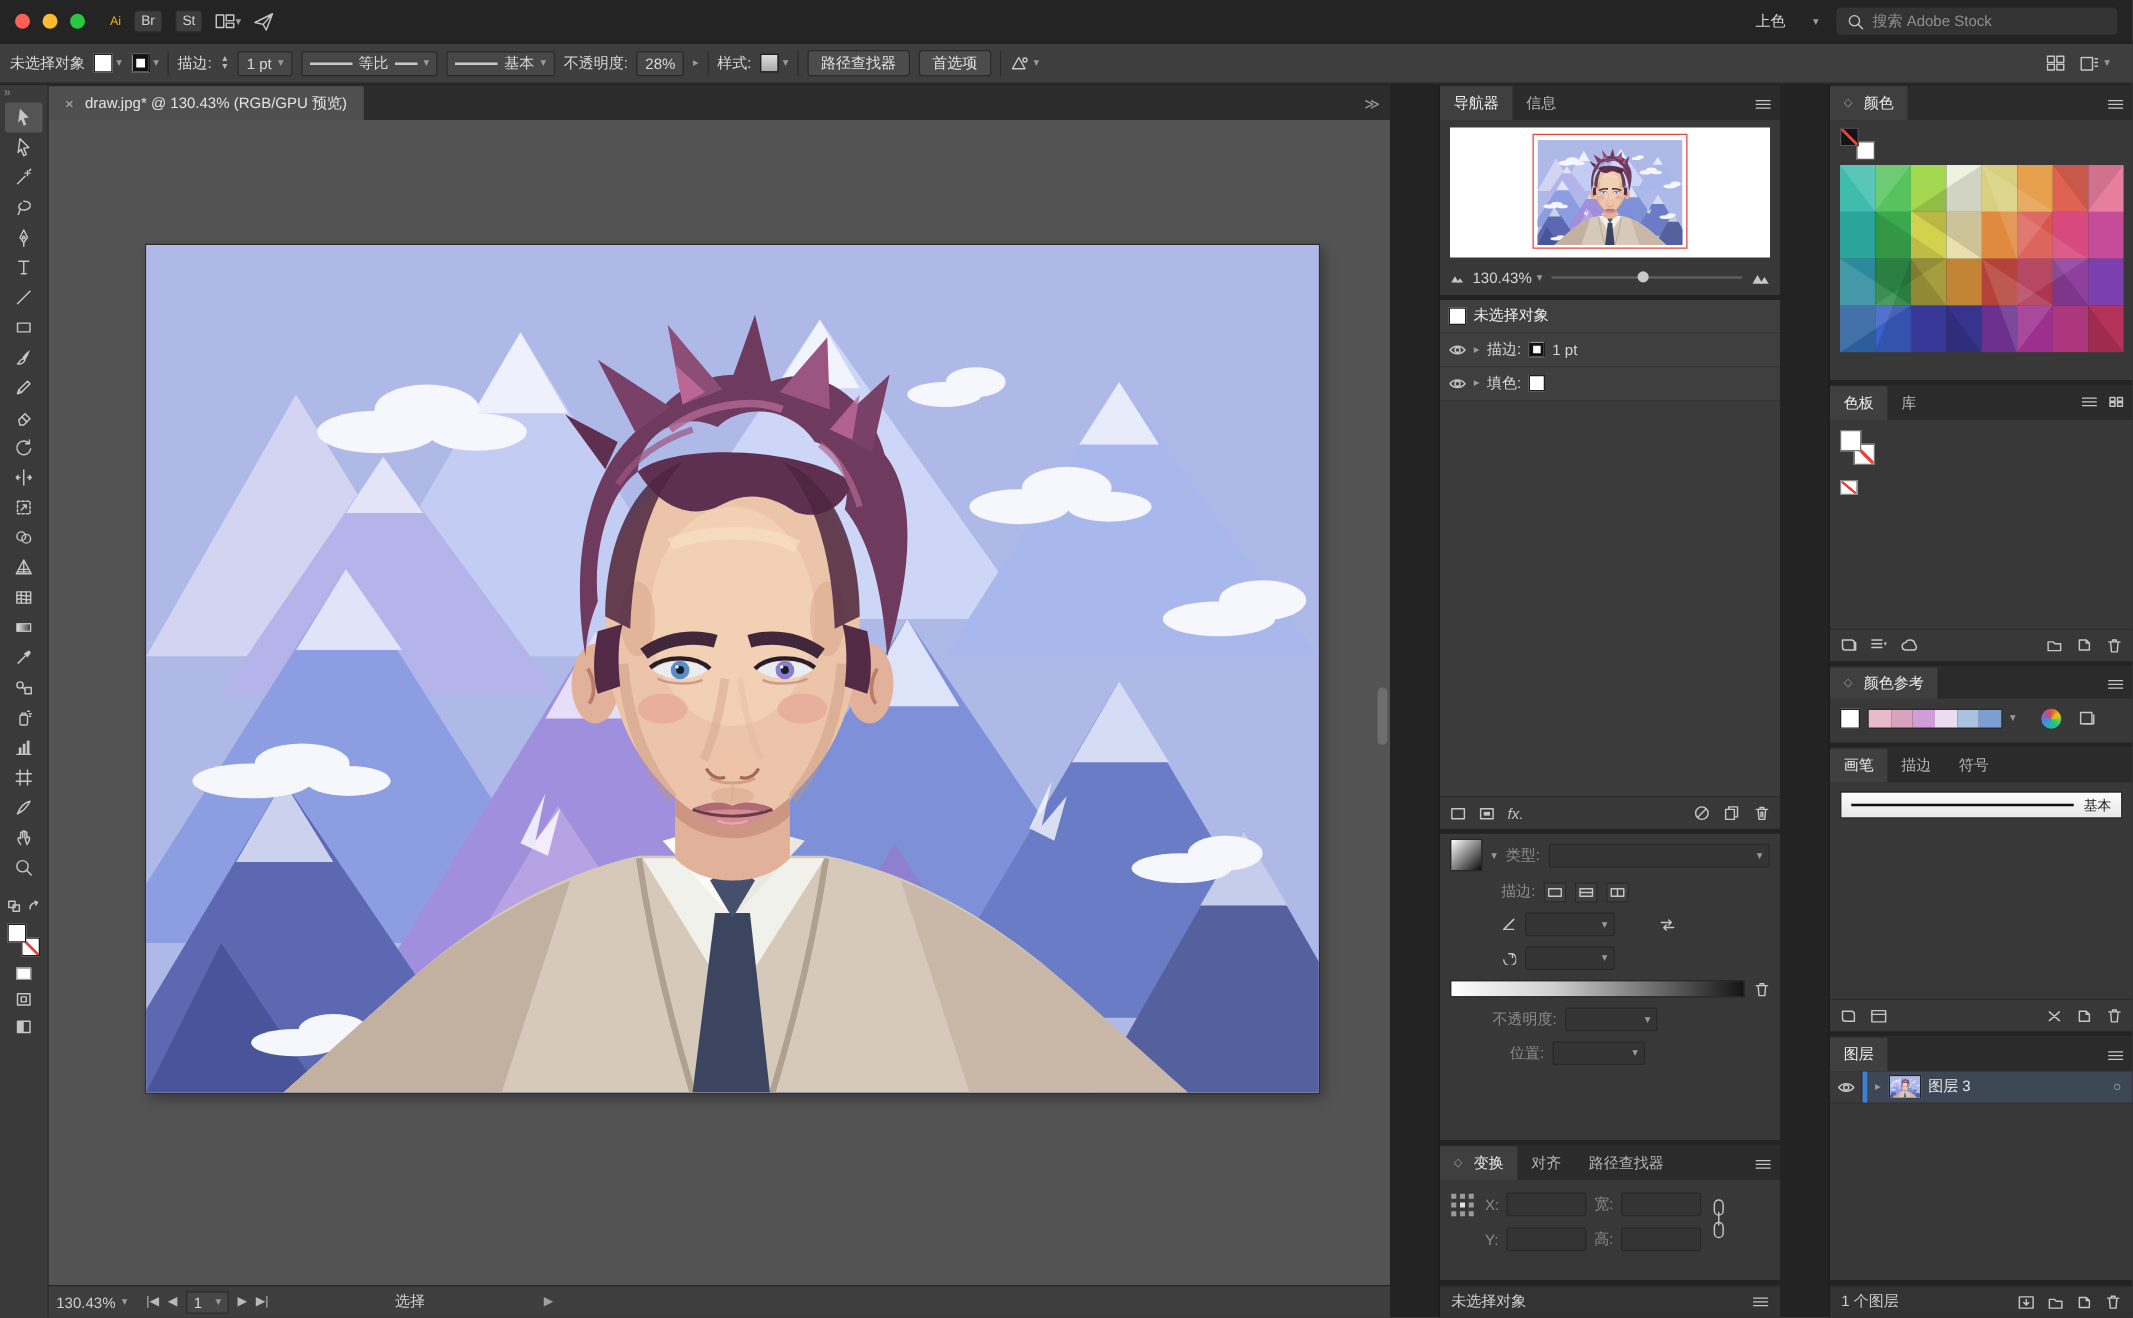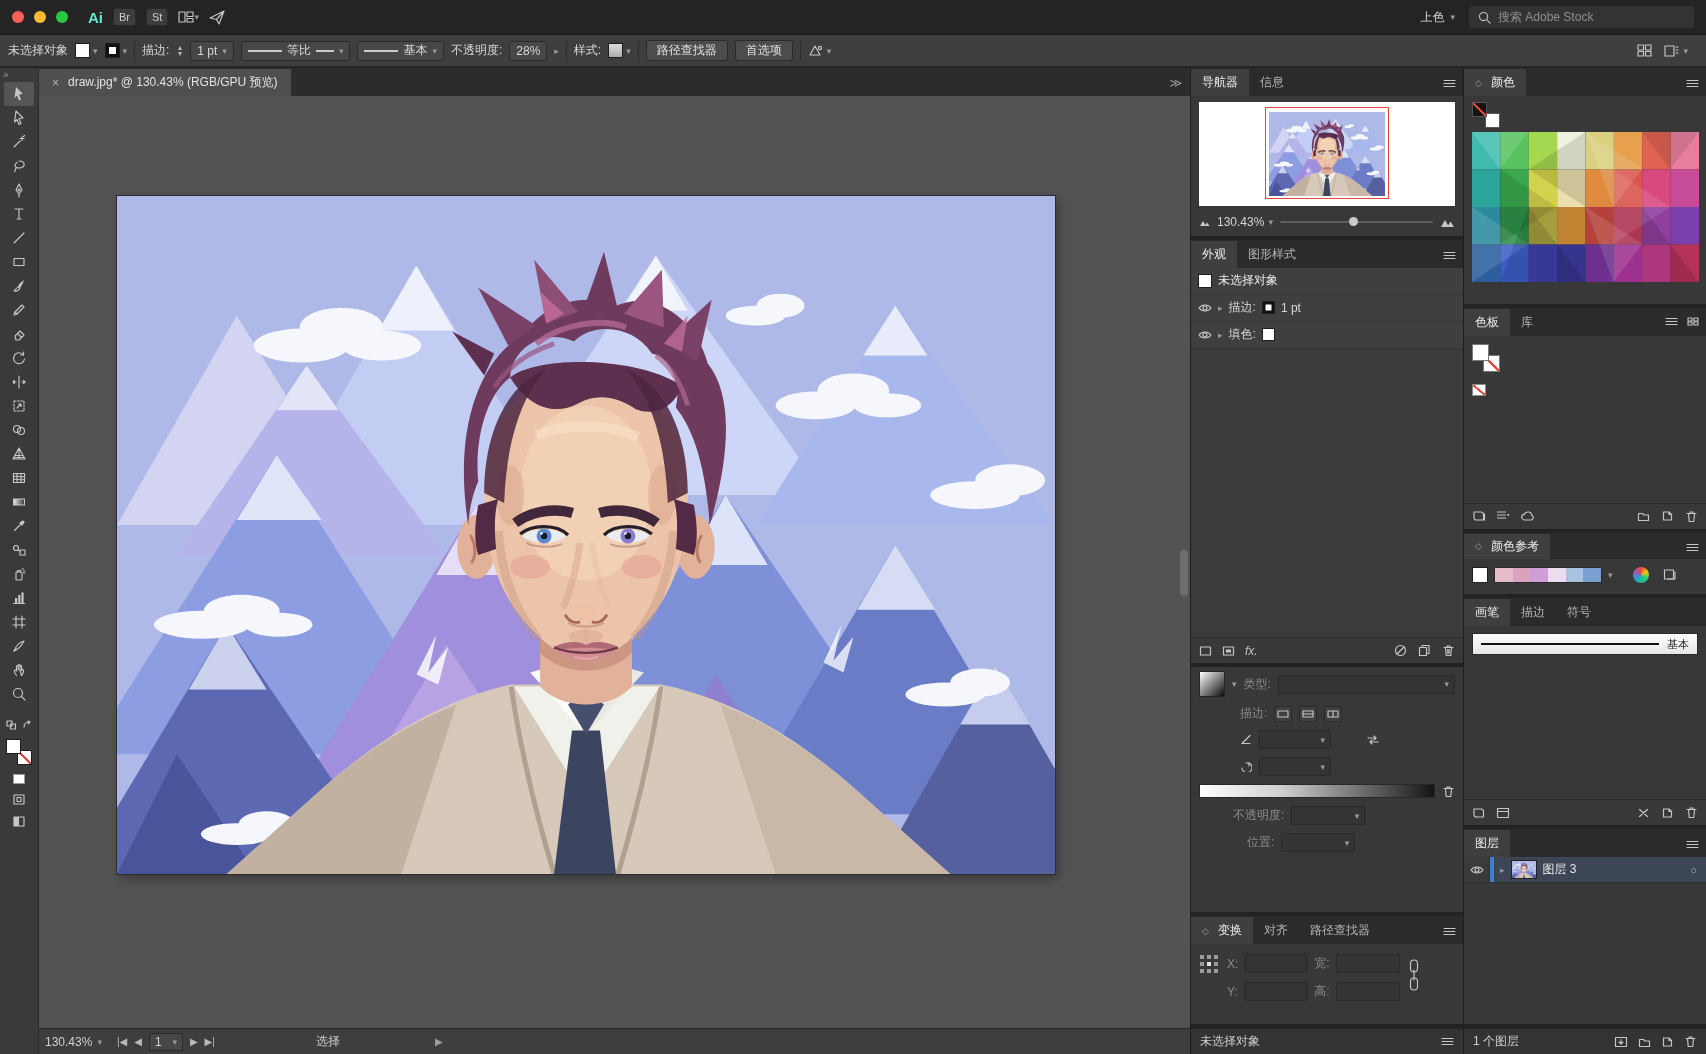--- a/index.html
+++ b/index.html
@@ -3,21 +3,21 @@
 <meta charset="utf-8">
 <style>
   * { box-sizing:border-box; margin:0; padding:0; }
   html,body { width:1706px; height:1054px; overflow:hidden; }
   body { font-family:"Liberation Sans","DejaVu Sans",sans-serif; background:#232323; color:#d6d6d6; font-size:12px; }
   .app { position:relative; width:1706px; height:1054px; }
 
   
   .menubar { height:35px; background:#242424; border-bottom:1px solid #1a1a1a; display:flex; align-items:center; padding:0 12px; gap:10px; }
   .tl { width:12px; height:12px; border-radius:50%; }
-  .ai-logo { color:#5eead4; font-weight:bold; font-size:15px; margin-left:10px; }
+  .ai-logo { color:#eab308; font-weight:normal; font-size:10px; margin-left:10px; }
   .appbtn { background:#3d3d3d; border:1px solid #2a2a2a; border-radius:3px; color:#cfcfcf; font-size:11px; padding:2px 5px; }
   .mb-ic { display:inline-flex; align-items:center; }
   .chev { color:#9a9a9a; font-size:9px; }
   .mb-right { margin-left:auto; display:flex; align-items:center; gap:14px; }
   .search { display:flex; align-items:center; gap:7px; background:rgba(255,255,255,0.07); border-radius:4px; height:22px; padding:0 9px; width:225px; color:#8f8f8f; }
 
   
   .controlbar { height:32px; background:#3e3e3e; border-bottom:1px solid #272727; display:flex; align-items:center; padding:0 8px; gap:7px; color:#d8d8d8; }
   .sw { width:15px; height:15px; background:#fff; border:1px solid #1f1f1f; display:inline-block; }
   .sw.ring { box-shadow:inset 0 0 0 3px #111; }
@@ -50,21 +50,21 @@
   .tab-oflow { margin-left:auto; color:#9a9a9a; padding:0 8px 6px; }
   .canvas { flex:1 1 auto; position:relative; background:#535353; overflow:hidden; }
   .artwork { position:absolute; left:78px; top:100px; width:938px; height:678px; box-shadow:0 0 0 1px #2d2d2d, 3px 4px 10px rgba(0,0,0,.35); background:#b9c3ea; }
   .vscroll { position:absolute; right:1px; top:2px; bottom:2px; width:10px; }
   .vthumb { position:absolute; top:452px; height:46px; left:1px; width:8px; background:#6e6e6e; border-radius:4px; }
   .statusbar { height:26px; background:#3e3e3e; border-top:1px solid #272727; display:flex; align-items:center; padding:0 6px; gap:5px; color:#cfcfcf; }
   .nav-ctl { display:flex; align-items:center; gap:7px; color:#b9b9b9; font-size:10px; margin-left:10px; }
   .ab-field { background:#474747; border:1px solid #2b2b2b; height:18px; min-width:34px; display:inline-flex; align-items:center; justify-content:space-between; padding:0 5px; gap:5px; }
 
   
-  .dock { background:#232323; display:flex; flex-direction:column; gap:4px; border-left:1px solid #1d1d1d; }
+  .dock { background:#232323; display:flex; flex-direction:column; gap:4px; border-left:1px solid #1d1d1d;margin-left:39px; }
   .dock1 { width:273px; flex:0 0 273px; }
   .dock2 { width:243px; flex:0 0 243px; }
   .panel { background:#383838; display:flex; flex-direction:column; overflow:hidden; }
   .phead { height:28px; background:#2b2b2b; display:flex; align-items:flex-end; position:relative; flex:0 0 28px; }
   .ptab { height:27px; padding:0 11px; display:flex; align-items:center; font-size:12px; color:#b4b4b4; gap:5px; }
   .ptab.active { background:#3f3f3f; color:#ececec; }
   .pmenu { position:absolute; right:7px; top:9px; }
   .collapse-ic { color:#9a9a9a; font-size:9px; margin-right:4px; }
 
   
@@ -263,21 +263,21 @@
           <rect x="9" y="8.5" width="6" height="3.5"></rect>
         </svg>
       <span class="chev">▾</span>
     </span>
     <span class="mb-ic">
       <svg class="ic" width="16" height="15" viewBox="0 0 16 15">
           <path d="M1 8 L15 1 L10 14 L7.5 9.5 Z M7.5 9.5 L15 1"></path>
         </svg>
     </span>
     <div class="mb-right">
-      <span class="mb-ic" style="gap:6px">
+      <span class="mb-ic" style="gap:22px">
         <span>上色</span>
         <span class="chev">▾</span>
       </span>
       <div class="search">
         <svg class="ic" width="13" height="13" viewBox="0 0 14 14">
             <circle cx="6" cy="6" r="4.4"></circle>
             <path d="M9.3 9.3 L13 13"></path>
           </svg>
         <span>搜索 Adobe Stock</span>
       </div>
@@ -609,27 +609,20 @@
               <div class="knob"></div>
             </div>
           <svg class="ic" width="15" height="12" viewBox="0 0 15 12">
               <path class="fl" d="M1 11 L5 4 L9 11 Z"></path>
               <path class="fl" d="M7 11 L10.5 5.5 L14 11 Z"></path>
             </svg>
         </div>
       </div>
 
       <div class="panel" style="height:424px">
-        <div class="phead">
-          <div class="ptab active">外观</div>
-          <div class="ptab">图形样式</div>
-          <span class="pmenu"><svg class="ic" width="13" height="9" viewBox="0 0 13 9">
-                <path d="M1 1.5 h11 M1 4.5 h11 M1 7.5 h11"></path>
-              </svg></span>
-        </div>
         <div class="aprow">
           <span class="sw" style="width:14px;height:14px"></span>
           <span style="color:#ececec">未选择对象</span>
         </div>
         <div class="aprow">
           <svg class="ic" width="14" height="10" viewBox="0 0 14 10">
               <path d="M1 5 C4 1 10 1 13 5 C10 9 4 9 1 5 Z"></path>
               <circle cx="7" cy="5" r="2"></circle>
             </svg>
           <span class="chev">▸</span>

